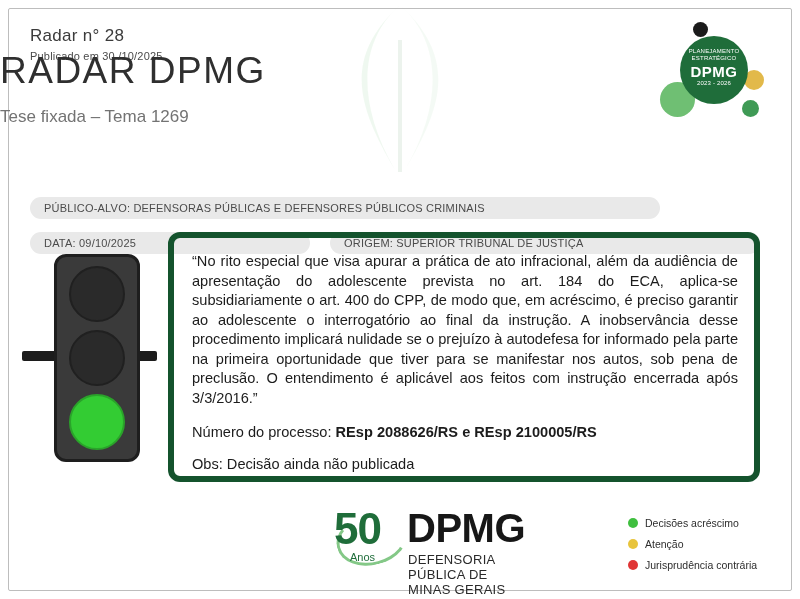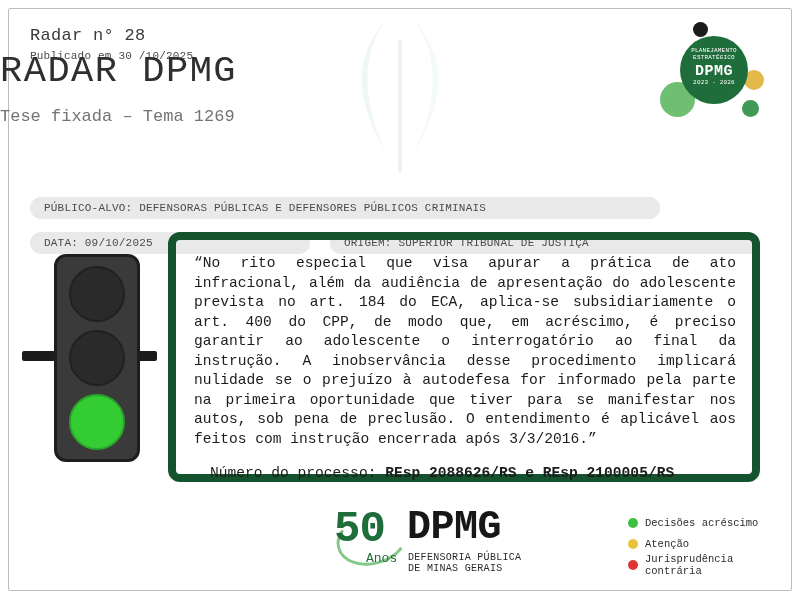--- a/index.html
+++ b/index.html
@@ -13,21 +13,20 @@
     font-family: "Liberation Sans", sans-serif;
     overflow: hidden;
   }
   .page {
     position: relative;
     width: 800px;
     height: 599px;
     box-sizing: border-box;
     background: #ffffff;
     overflow: hidden;
-    font-family: Liberation Mono, monospace;
   }
   
   .frame {
     position: absolute;
     left: 8px;
     top: 8px;
     right: 8px;
     bottom: 8px;
     border: 1px solid #bdbdbd;
     border-radius: 2px;
@@ -206,34 +205,34 @@
   .lamp.yellow { top: 73px; }
   .lamp.green  { top: 137px; background: #33cc33; border-color: #2aa32a; }
 
   
   .quote-box {
     position: absolute;
     left: 168px;
     top: 232px;
     width: 592px;
     height: 250px;
-    border: 8px solid #14532d;
+    border: 6px solid #14532d;
     border-radius: 12px;
     box-sizing: border-box;
     padding: 14px 16px 10px 18px;
   }
   .quote-text {
     font-size: 14.6px;
     line-height: 1.34;
     color: #1c1c1c;
     text-align: justify;
     margin: 0;
   }
   .proc-line {
-    margin: 16px 0 0 16px;
+    margin: 16px 0 0 0;
     font-size: 14.6px;
     color: #1c1c1c;
   }
   .proc-line b { font-weight: bold; }
   .obs-line {
     margin: 16px 0 0 0;
     font-size: 14.6px;
     color: #1c1c1c;
   }
 
@@ -251,40 +250,40 @@
     left: 0px;
     top: 2px;
     font-size: 44px;
     font-weight: bold;
     color: #1f6d3a;
     letter-spacing: -1px;
     line-height: 1;
   }
   .fl-anos {
     position: absolute;
-    left: 32px;
+    left: 16px;
     top: 46px;
-    font-size: 13px;
+    font-size: 11px;
     color: #1f6d3a;
   }
   .fl-dpmg {
     position: absolute;
     left: 73px;
     top: 3px;
     font-size: 40px;
     font-weight: bold;
     color: #171717;
     letter-spacing: -0.5px;
     line-height: 1;
   }
   .fl-sub {
     position: absolute;
     left: 74px;
     top: 47px;
-    font-size: 10px;
+    font-size: 13px;
     color: #2a2a2a;
     letter-spacing: 0.3px;
   }
   .fl-swoosh {
     position: absolute;
     left: 2px;
     top: 8px;
     width: 66px;
     height: 46px;
     border: 3px solid #6fbf73;
@@ -357,20 +356,21 @@
     <div class="light-body">
       <div class="lamp red"></div>
       <div class="lamp yellow"></div>
       <div class="lamp green"></div>
     </div>
   </div>
 
   <div class="quote-box">
     <p class="quote-text">“No rito especial que visa apurar a prática de ato infracional, além da audiência de apresentação do adolescente prevista no art. 184 do ECA, aplica-se subsidiariamente o art. 400 do CPP, de modo que, em acréscimo, é preciso garantir ao adolescente o interrogatório ao final da instrução. A inobservância desse procedimento implicará nulidade se o prejuízo à autodefesa for informado pela parte na primeira oportunidade que tiver para se manifestar nos autos, sob pena de preclusão. O entendimento é aplicável aos feitos com instrução encerrada após 3/3/2016.”</p>
     <p class="proc-line"><span>Número do processo: </span><b>REsp 2088626/RS e REsp 2100005/RS</b></p>
+    <p class="obs-line">Obs: Decisão ainda não publicada</p>
   </div>
 
   <div class="footer-logo">
     <div class="fl-swoosh"></div>
     <div class="fl-50">50</div>
     <div class="fl-anos">Anos</div>
     <div class="fl-dpmg">DPMG</div>
     <div class="fl-sub">DEFENSORIA PÚBLICA DE MINAS GERAIS</div>
   </div>
 

